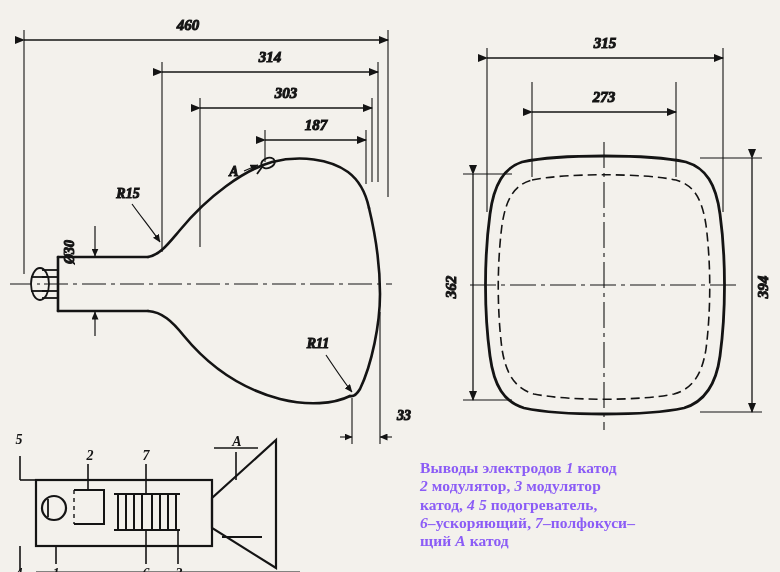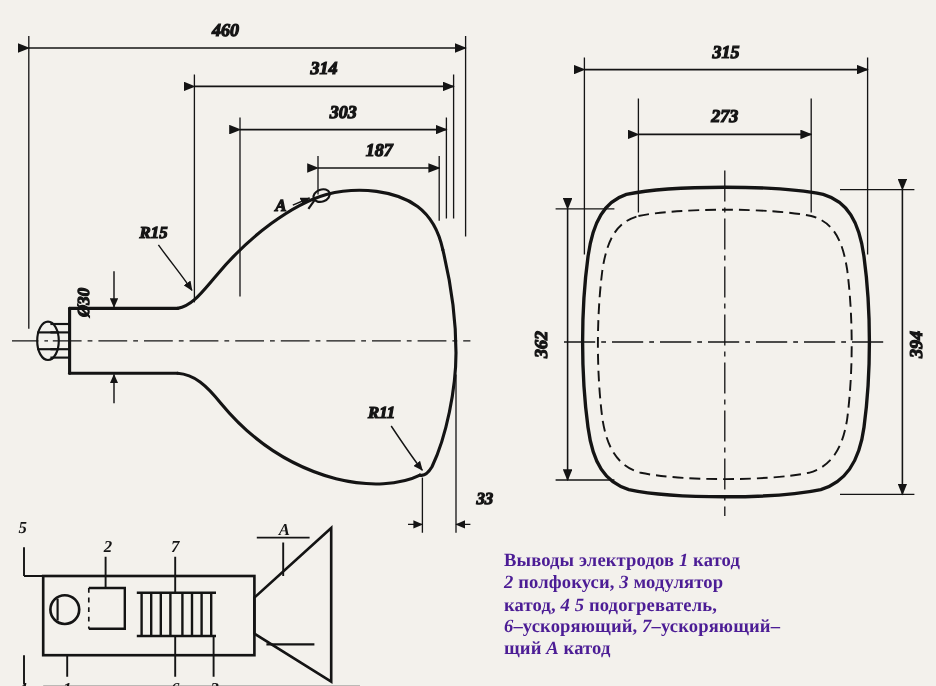--- a/index.html
+++ b/index.html
@@ -37,21 +37,21 @@
   }
   .caption{
     position:absolute;
     left:420px;
     top:447px;
     width:352px;
     font-family:"Liberation Serif", serif;
     font-size:15.5px;
     font-weight:700;
     line-height:1.18;
-    color:#4c1d95;
+    color:#8b5cf6;
     text-align:justify;
     letter-spacing:0.1px;
   }
   .caption i{font-style:italic;}
 </style>
 </head>
 <body>
 
 <div id="root">
 
@@ -244,19 +244,19 @@
     <text class="pin-text" x="146" y="448" text-anchor="middle">7</text>
     <text class="pin-text" x="237" y="434" text-anchor="middle">A</text>
     <text class="pin-text" x="19" y="566" text-anchor="middle">4</text>
     <text class="pin-text" x="56" y="566" text-anchor="middle">1</text>
     <text class="pin-text" x="146" y="566" text-anchor="middle">6</text>
     <text class="pin-text" x="179" y="566" text-anchor="middle">3</text>
   </svg>
 
   <div class="caption">
     <span>Выводы электродов </span><i>1</i><span> катод</span><br>
-    <i>2</i><span> полфокуси, </span><i>3</i><span> модулятор</span><br>
+    <i>2</i><span> модулятор, </span><i>3</i><span> модулятор</span><br>
     <span>катод, </span><i>4</i>&nbsp;<i>5</i><span> подогреватель,</span><br>
-    <i>6</i><span>–ускоряющий, </span><i>7</i><span>–ускоряющий–</span><br>
+    <i>6</i><span>–ускоряющий, </span><i>7</i><span>–полфокуси–</span><br>
     <span>щий </span><i>A</i><span> катод</span>
   </div>
 
 </div>
 
 </body></html>

